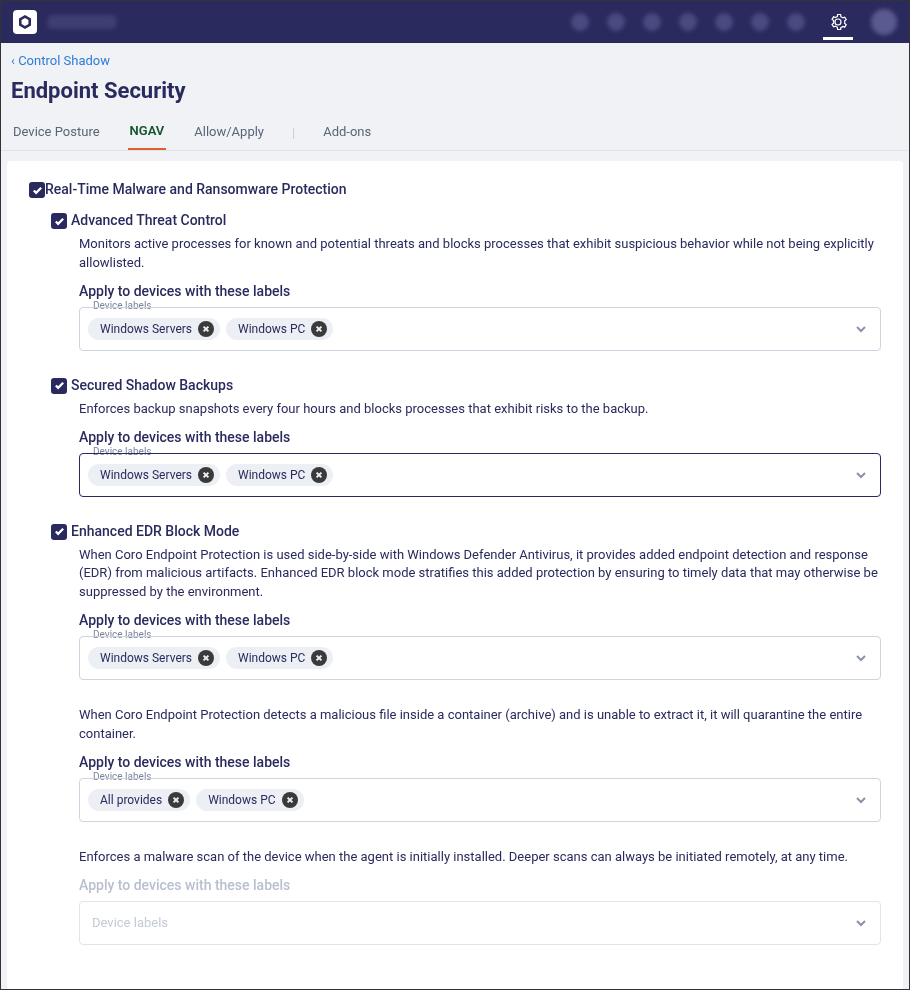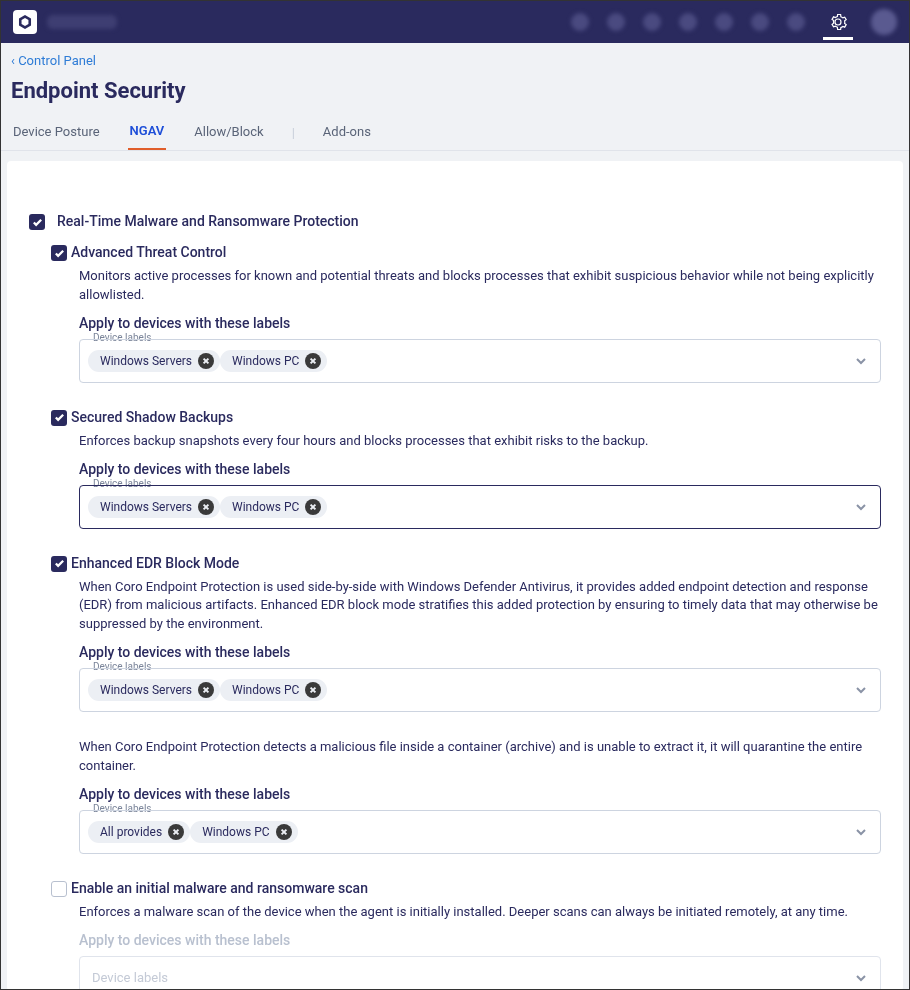--- a/index.html
+++ b/index.html
@@ -60,29 +60,29 @@
   padding:6px 6px;
   border-bottom:3px solid #fff;
   margin-bottom:-3px;
 }
 .gear-icon{width:18px;height:18px;fill:#fff;}
 .avatar-blur{width:26px;height:26px;border-radius:50%;background:#5a5a90;filter:blur(2px);}
 .crumbs{padding:10px 10px 4px 10px;font-size:13px;color:#2e7cd6;}
 .page-title{padding:6px 10px 12px 10px;font-size:22px;font-weight:700;color:#2a2a5e;}
 .tabs{display:flex;align-items:center;gap:26px;padding:0 10px;border-bottom:1px solid #e0e3ea;font-size:13px;}
 .tab{padding:8px 2px 10px 2px;color:#5a6478;cursor:pointer;}
-.tab.active{color:#1d4ed8;border-bottom:2px solid #e05e2b;font-weight:600;}
+.tab.active{color:#14532d;border-bottom:2px solid #e05e2b;font-weight:600;}
 .tab-sep{color:#c7ced9;}
 .panel{
   background:#fff;margin:10px 6px;border-radius:4px;
   padding:20px 22px 30px 22px;
   height:830px;
   overflow-y:auto;
 }
-.row{display:flex;align-items:flex-start;gap:12px;margin-bottom:14px;margin-top:32px;}
+.row{display:flex;align-items:flex-start;margin-bottom:14px;}
 .checkbox{
   width:16px;height:16px;border-radius:3px;flex-shrink:0;margin-top:1px;
   display:flex;align-items:center;justify-content:center;cursor:pointer;
 }
 .checkbox.checked{background:#2a2a5e;}
 .checkbox.unchecked{background:#fff;border:1.5px solid #b8c0cf;}
 .check-svg{width:11px;height:11px;stroke:#fff;stroke-width:2.5;fill:none;}
 .row-label{font-size:14px;color:#2a2a5e;font-weight:500;}
 .subsections{margin-left:22px;}
 .subsection{margin-bottom:26px;}
@@ -92,21 +92,21 @@
 .apply-label{font-size:14px;color:#2a2a5e;font-weight:500;margin-left:28px;margin-bottom:8px;}
 .apply-label.disabled{color:#b8c0cf;}
 .field-wrap{position:relative;margin-left:28px;}
 .field-caption{
   position:absolute;top:-7px;left:10px;background:#fff;padding:0 4px;
   font-size:10px;color:#7a8499;
 }
 .chips-field{
   border:1px solid #cdd4e0;border-radius:4px;
   min-height:44px;padding:8px 36px 8px 8px;
-  display:flex;flex-wrap:wrap;align-items:center;
+  display:flex;flex-wrap:wrap;gap:6px;align-items:center;
   position:relative;
 }
 .chips-field.active{border-color:#2a2a5e;}
 .chips-field.disabled{border-color:#e0e4ec;}
 .chip{
   background:#eceff4;border-radius:14px;padding:3px 6px 3px 12px;
   display:flex;align-items:center;gap:6px;font-size:12px;color:#2a2a5e;
 }
 .chip-x{
   width:16px;height:16px;border-radius:50%;background:#3a3a3a;
@@ -139,29 +139,29 @@
     <div class="gear-slot">
       <svg class="gear-icon" viewBox="0 0 24 24">
           <path d="M12 8a4 4 0 100 8 4 4 0 000-8zm9 4a7.9 7.9 0 00-.15-1.5l2.1-1.6-2-3.4-2.5 1a8 8 0 00-2.6-1.5L15.5 2h-4l-.35 2.6A8 8 0 008.55 6.1l-2.5-1-2 3.4 2.1 1.6A7.9 7.9 0 006 12c0 .5.05 1 .15 1.5l-2.1 1.6 2 3.4 2.5-1a8 8 0 002.6 1.5L11.5 22h4l.35-2.6a8 8 0 002.6-1.5l2.5 1 2-3.4-2.1-1.6c.1-.5.15-1 .15-1.5z" fill="none" stroke="#fff" stroke-width="1.6"></path>
         </svg>
     </div>
     <div class="avatar-blur"></div>
   </div>
 </div>
 
 <div class="crumbs">
-  <span>‹ </span><span>Control Panel</span>
+  <span>‹ </span><span>Control Shadow</span>
 </div>
 
 <h1 class="page-title">Endpoint Security</h1>
 
 <div class="tabs">
   <div class="tab">Device Posture</div>
   <div class="tab active">NGAV</div>
-  <div class="tab">Allow/Block</div>
+  <div class="tab">Allow/Apply</div>
   <div class="tab-sep">|</div>
   <div class="tab">Add-ons</div>
 </div>
 
 <div class="panel">
 
   <div class="row">
     <div class="checkbox checked">
       <svg class="check-svg" viewBox="0 0 12 12">
           <path d="M2 6l2.5 2.5L10 3"></path>
@@ -301,24 +301,20 @@
                 </svg>
               </div>
             </div>
             <svg class="chevron" viewBox="0 0 14 14">
               <path d="M3 5l4 4 4-4"></path>
             </svg>
           </div>
         </div>
       </div>
       <div class="subsection">
-        <div class="sub-head">
-          <div class="checkbox unchecked"></div>
-          <div class="sub-title">Enable an initial malware and ransomware scan</div>
-        </div>
         <div class="sub-desc">Enforces a malware scan of the device when the agent is initially installed. Deeper scans can always be initiated remotely, at any time.</div>
         <div class="apply-label disabled">Apply to devices with these labels</div>
         <div class="field-wrap">
           <div class="chips-field disabled">
             <span class="placeholder">Device labels</span>
             <svg class="chevron" viewBox="0 0 14 14">
               <path d="M3 5l4 4 4-4"></path>
             </svg>
           </div>
         </div>

